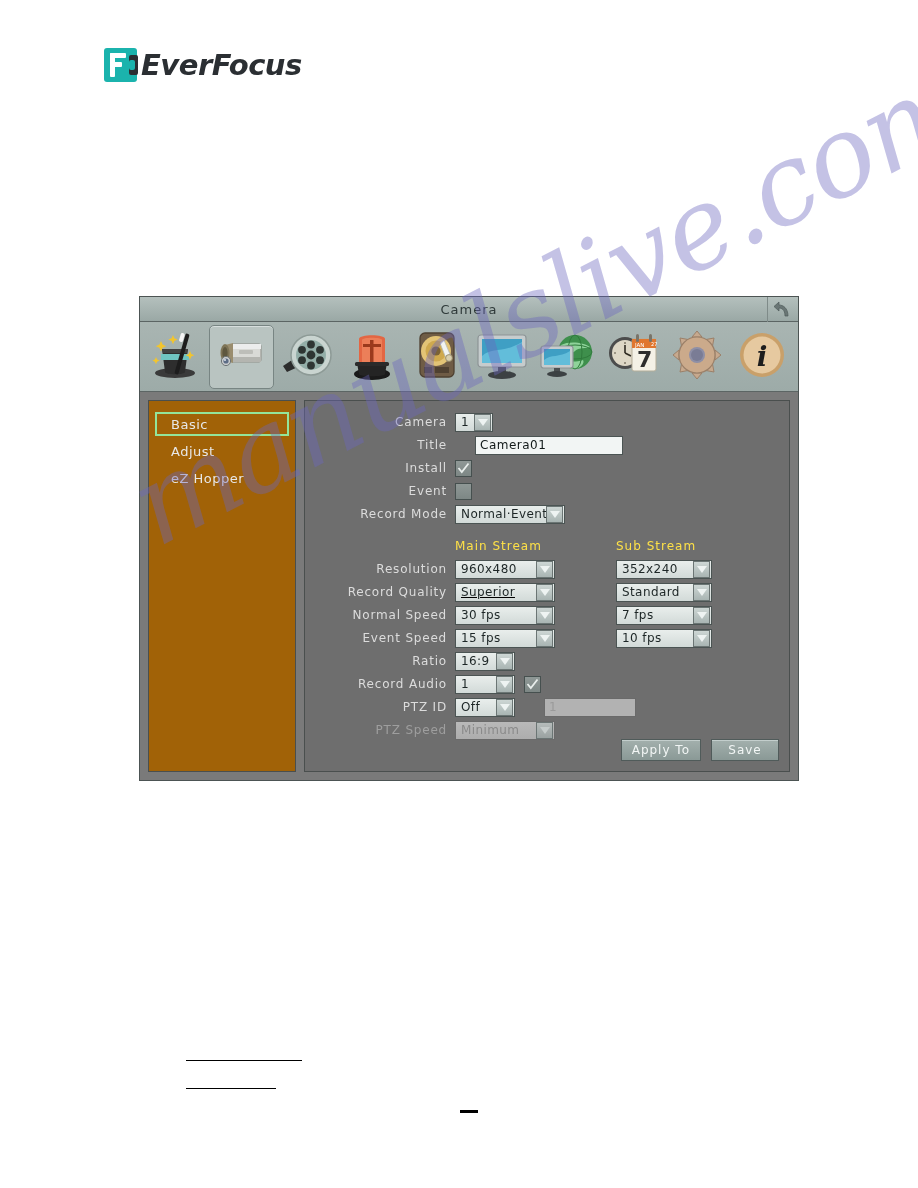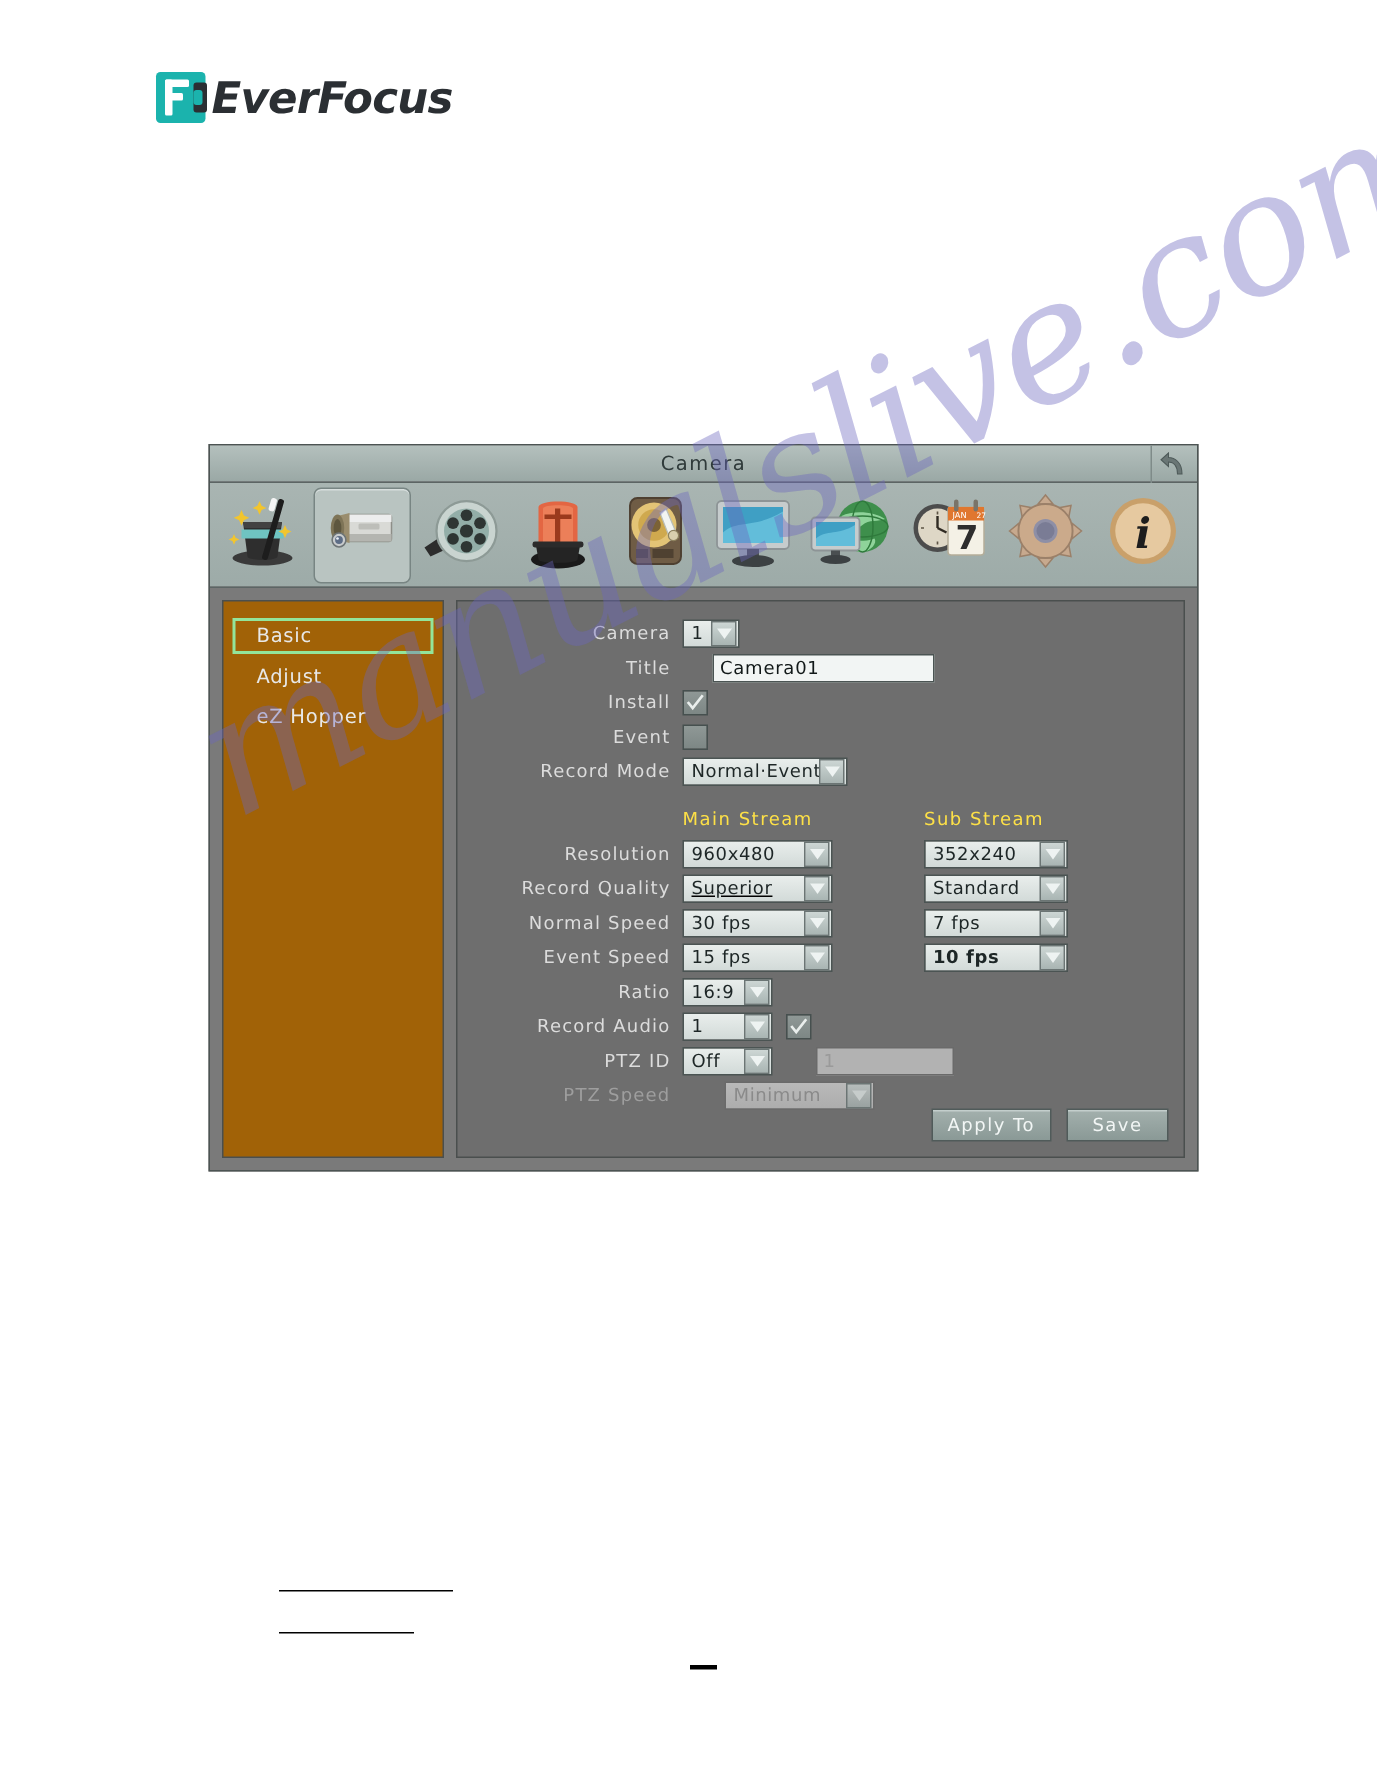--- a/index.html
+++ b/index.html
@@ -238,21 +238,20 @@
   .ddl .arrow i {
     width: 0; height: 0;
     border-left: 5px solid transparent;
     border-right: 5px solid transparent;
     border-top: 7px solid #eef3f2;
     display: block;
   }
   .ddl.disabled {
     background: linear-gradient(#b9b9b9, #adadad);
     border-color: #6a6a6a;
-    margin-left: 28px;
   }
   .ddl.disabled .txt { color: #8a8a8a; }
   .ddl.disabled .arrow { background: linear-gradient(#b6bcbb, #9aa2a1); }
   .ddl.disabled .arrow i { border-top-color: #c6cccb; }
 
   .txtbox {
     height: 19px;
     background: #f2f5f4;
     border: 1px solid #4b5453;
     box-sizing: border-box;
@@ -669,21 +668,21 @@
 
         <div class="frow">
           <div class="flabel">Event Speed</div>
           <div class="ddl" style="width:100px;">
             <span class="txt">15  fps</span>
             <span class="arrow">
                 <i></i>
               </span>
           </div>
           <div style="width:61px;"></div>
-          <div class="ddl" style="width:96px;font-weight:bold;">
+          <div class="ddl" style="width:96px;">
             <span class="txt">10  fps</span>
             <span class="arrow">
                 <i></i>
               </span>
           </div>
         </div>
 
         <div class="frow">
           <div class="flabel">Ratio</div>
           <div class="ddl" style="width:60px;">

